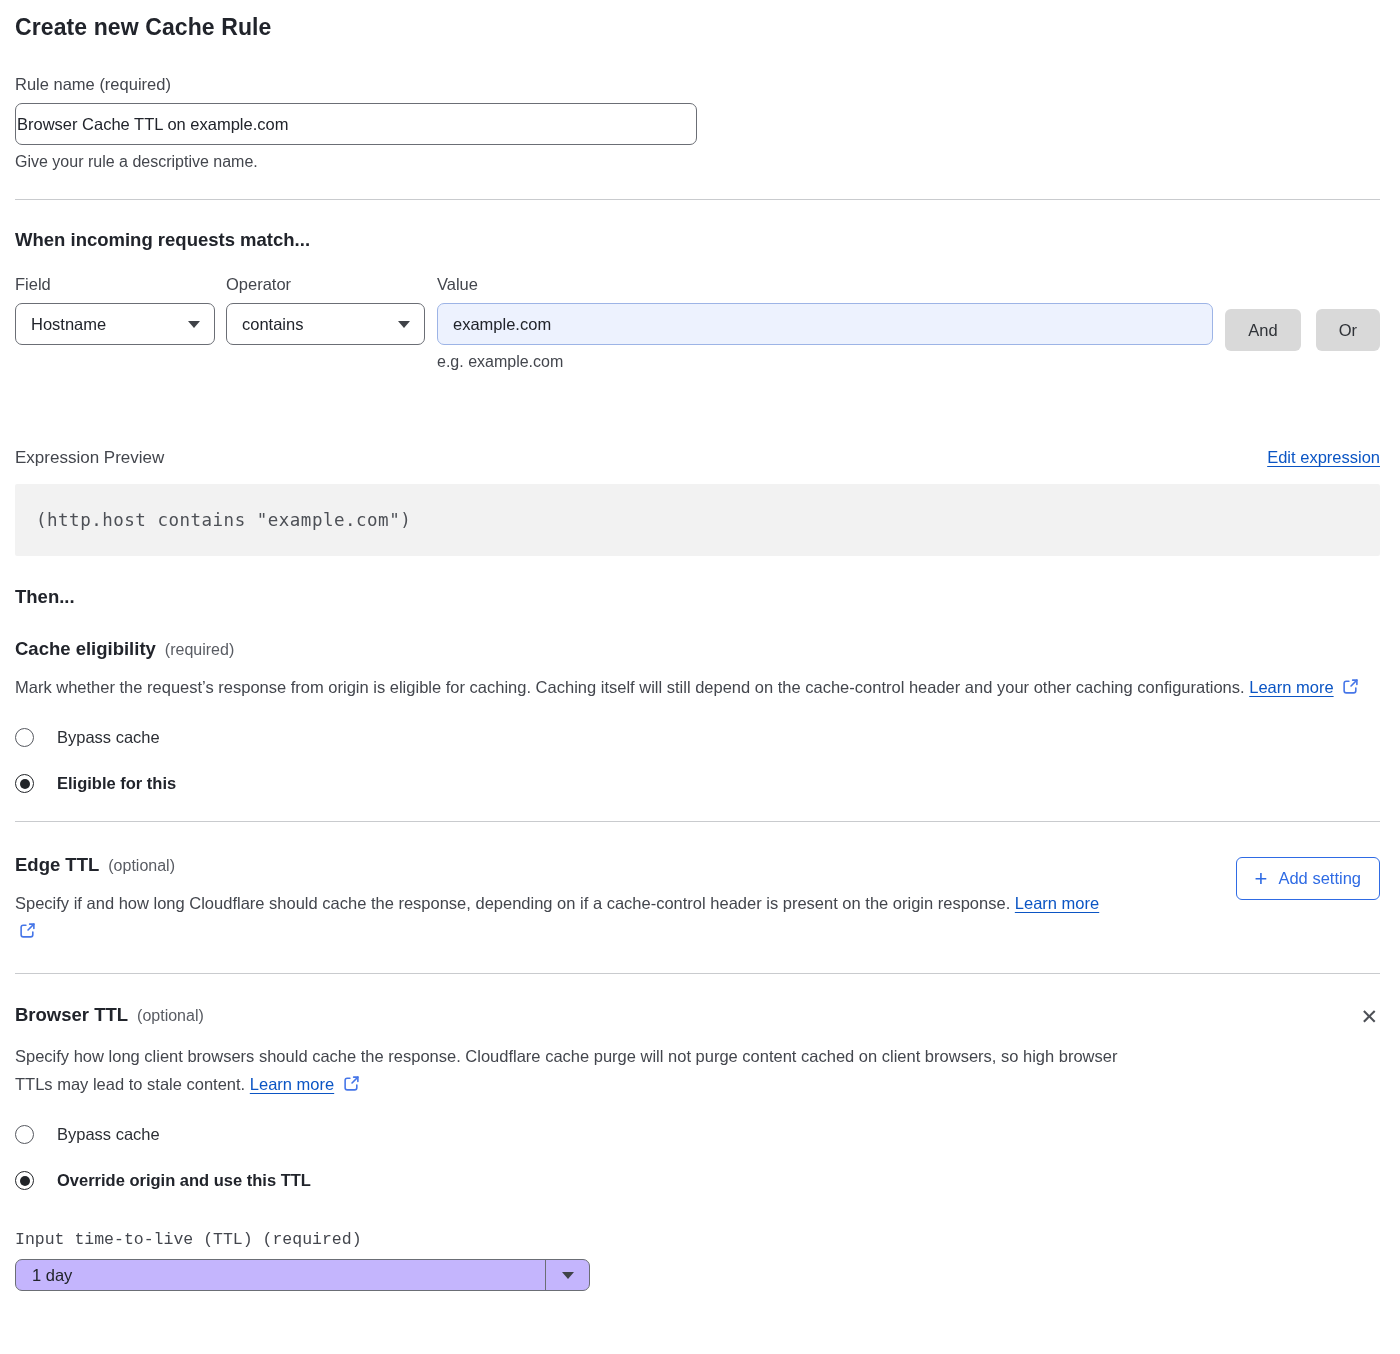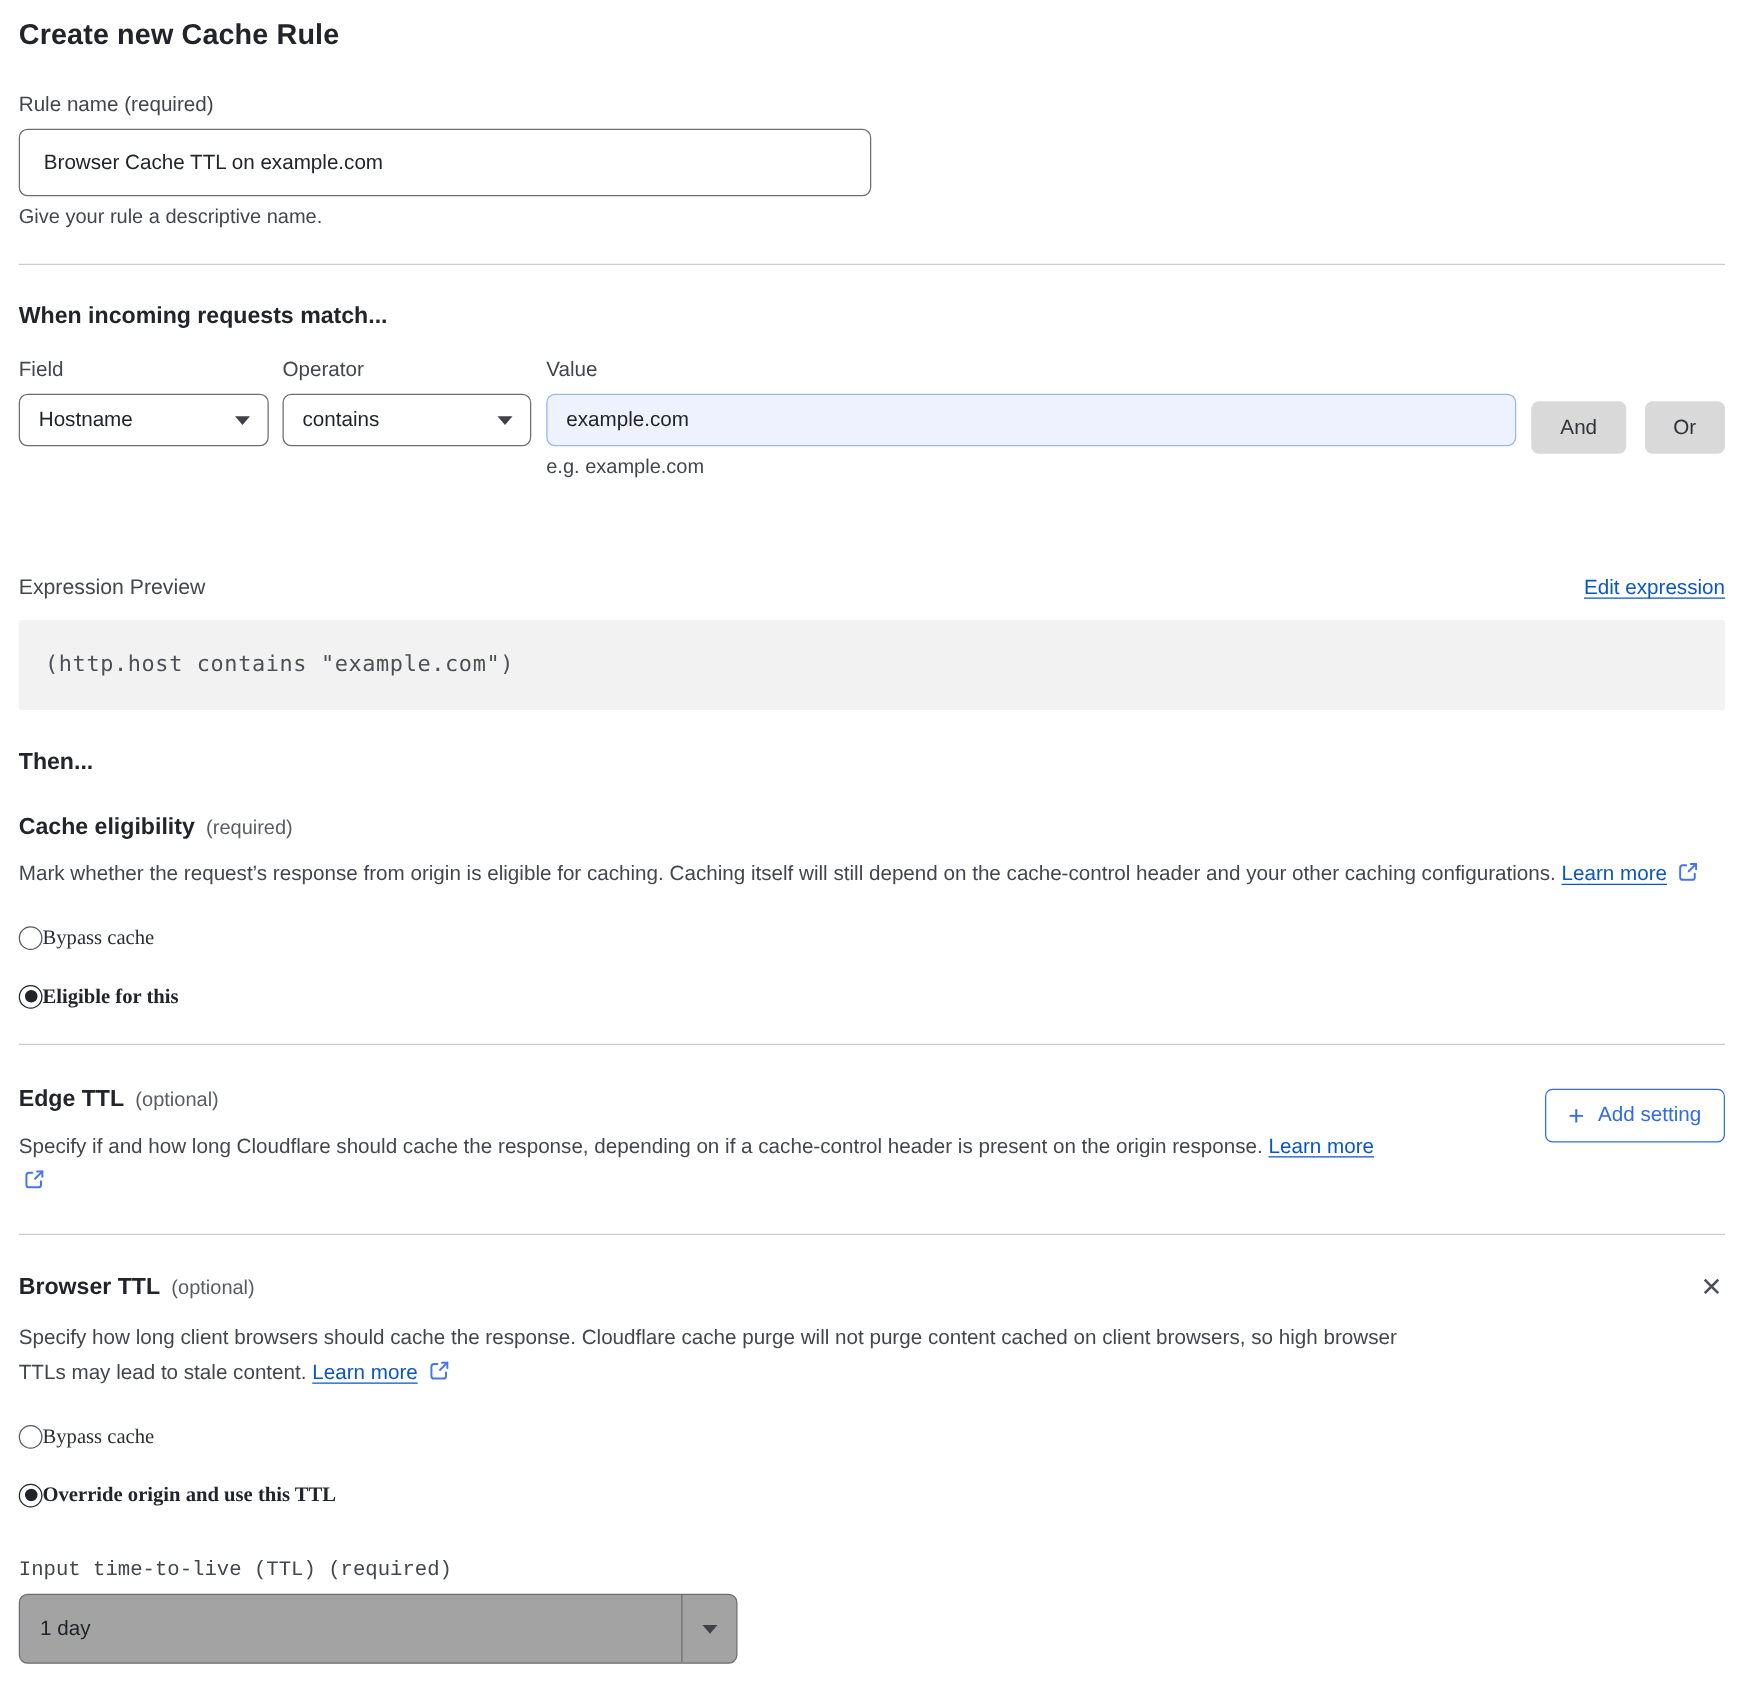--- a/index.html
+++ b/index.html
@@ -14,22 +14,22 @@
     color:var(--text);
     width:1400px; height:1354px; overflow:hidden;
     padding:14px 20px 0 15px;
     font-size:16.5px;
   }
   h1{font-size:23px; font-weight:700; letter-spacing:.1px; margin-bottom:34px;}
   h2{font-size:18.5px; font-weight:700; margin-bottom:24px;}
   .lbl{display:block; font-size:16.5px; color:var(--text2); margin-bottom:9px;}
   .help{font-size:16px; color:var(--text2); margin-top:8px;}
   .text-input{
-    width:682px; height:54px; border:1px solid var(--border); border-radius:7px;
-    padding:0 19px; font-size:16.5px; font-family:inherit; color:var(--text); background:#fff;
+    width:682px; height:42px; border:1px solid var(--border); border-radius:7px;
+    padding:0 1px; font-size:16.5px; font-family:inherit; color:var(--text); background:#fff;
   }
   .divider{border:none; border-top:1px solid var(--divider); margin:28px 0 0 0;}
 
   
   .match-section{margin-top:29px;}
   .match-grid{display:flex; align-items:flex-start;}
   .col-field{width:200px; margin-right:11px;}
   .col-operator{width:199px; margin-right:12px;}
   .col-value{flex:1;}
   .select{
@@ -72,41 +72,41 @@
   .desc.narrow{max-width:1105px;}
   .ext-icon{display:inline-block; vertical-align:-2px; margin-left:4px;}
 
   .radio-row{display:flex; align-items:center; margin-top:27px; cursor:pointer;}
   .radio{
     width:19px; height:19px; border:1.6px solid #565960; border-radius:50%;
     display:inline-flex; align-items:center; justify-content:center; flex:none; background:#fff;
   }
   .radio-row.checked .radio{border-color:#212428;}
   .radio-row.checked .radio::after{content:""; width:10px; height:10px; border-radius:50%; background:#212428;}
-  .radio-label{color:#2b2e34;font-family:Liberation Serif, serif;}
+  .radio-label{margin-left:23px; color:#2b2e34;}
   .radio-row.checked .radio-label{font-weight:700; color:var(--text);}
 
   
   .edge-flex{display:flex; justify-content:space-between; align-items:flex-start;margin-top:32px;}
   .add-btn{
     display:flex; align-items:center; height:43px; padding:0 18px;
     background:#fff; border:1px solid var(--btnblue); border-radius:6px;
     color:var(--btnblue); font-family:inherit; font-size:16.5px; cursor:pointer; flex:none; margin-top:3px;
   }
   .plus{font-size:22px; font-weight:400; margin-right:11px; line-height:1;}
 
   
   .close-btn{
     background:none; border:none; cursor:pointer; color:#4d5056; font-size:21px;
     line-height:1; padding:2px; margin-left:auto; align-self:flex-start;
   }
   .ttl-block{margin-top:40px;}
   .ttl-select{
-    width:575px; height:56px; border:1px solid var(--border); border-radius:7px;
-    display:flex; align-items:stretch; background:#a3a3a3; cursor:pointer; overflow:hidden;
+    width:575px; height:32px; border:1px solid var(--border); border-radius:7px;
+    display:flex; align-items:stretch; background:#c4b5fd; cursor:pointer; overflow:hidden;
   }
   .ttl-value{flex:1; display:flex; align-items:center; padding-left:16px; font-size:16.5px;}
   .ttl-arrow-seg{
     width:44px; border-left:1px solid var(--border); display:flex; align-items:center; justify-content:center;
   }
 </style>
 </head>
 <body>
 
 <h1>Create new Cache Rule</h1>

